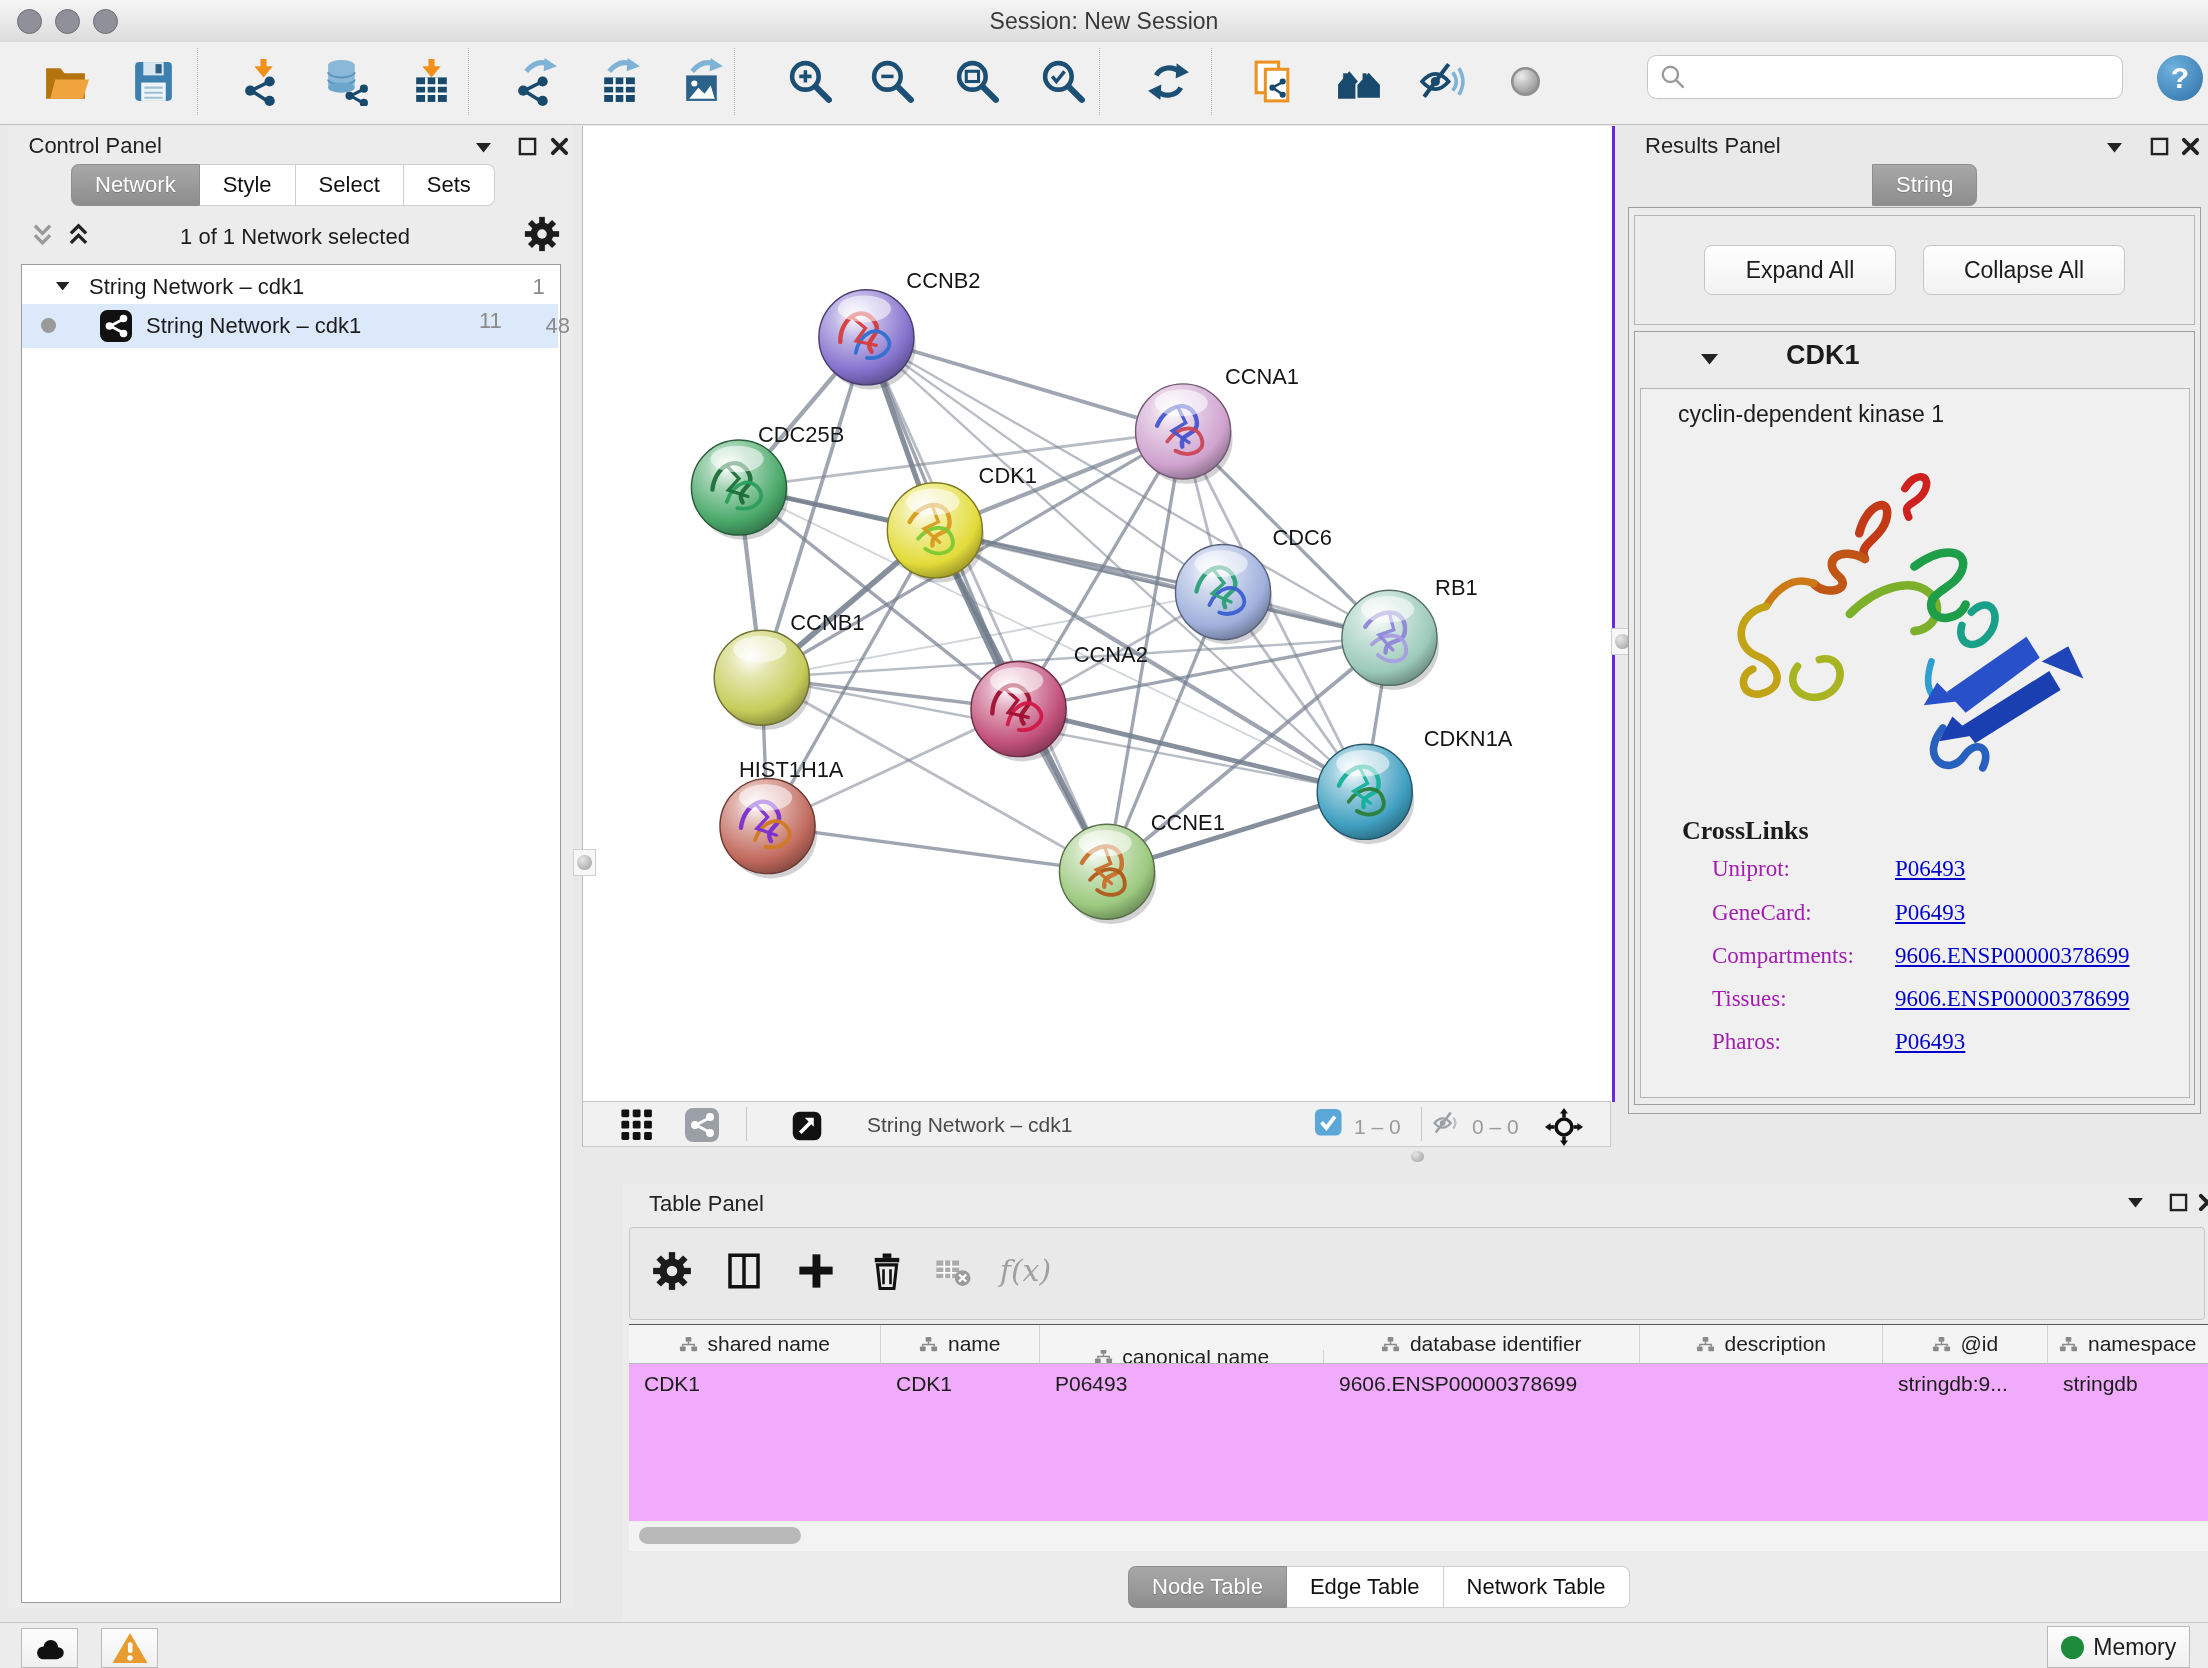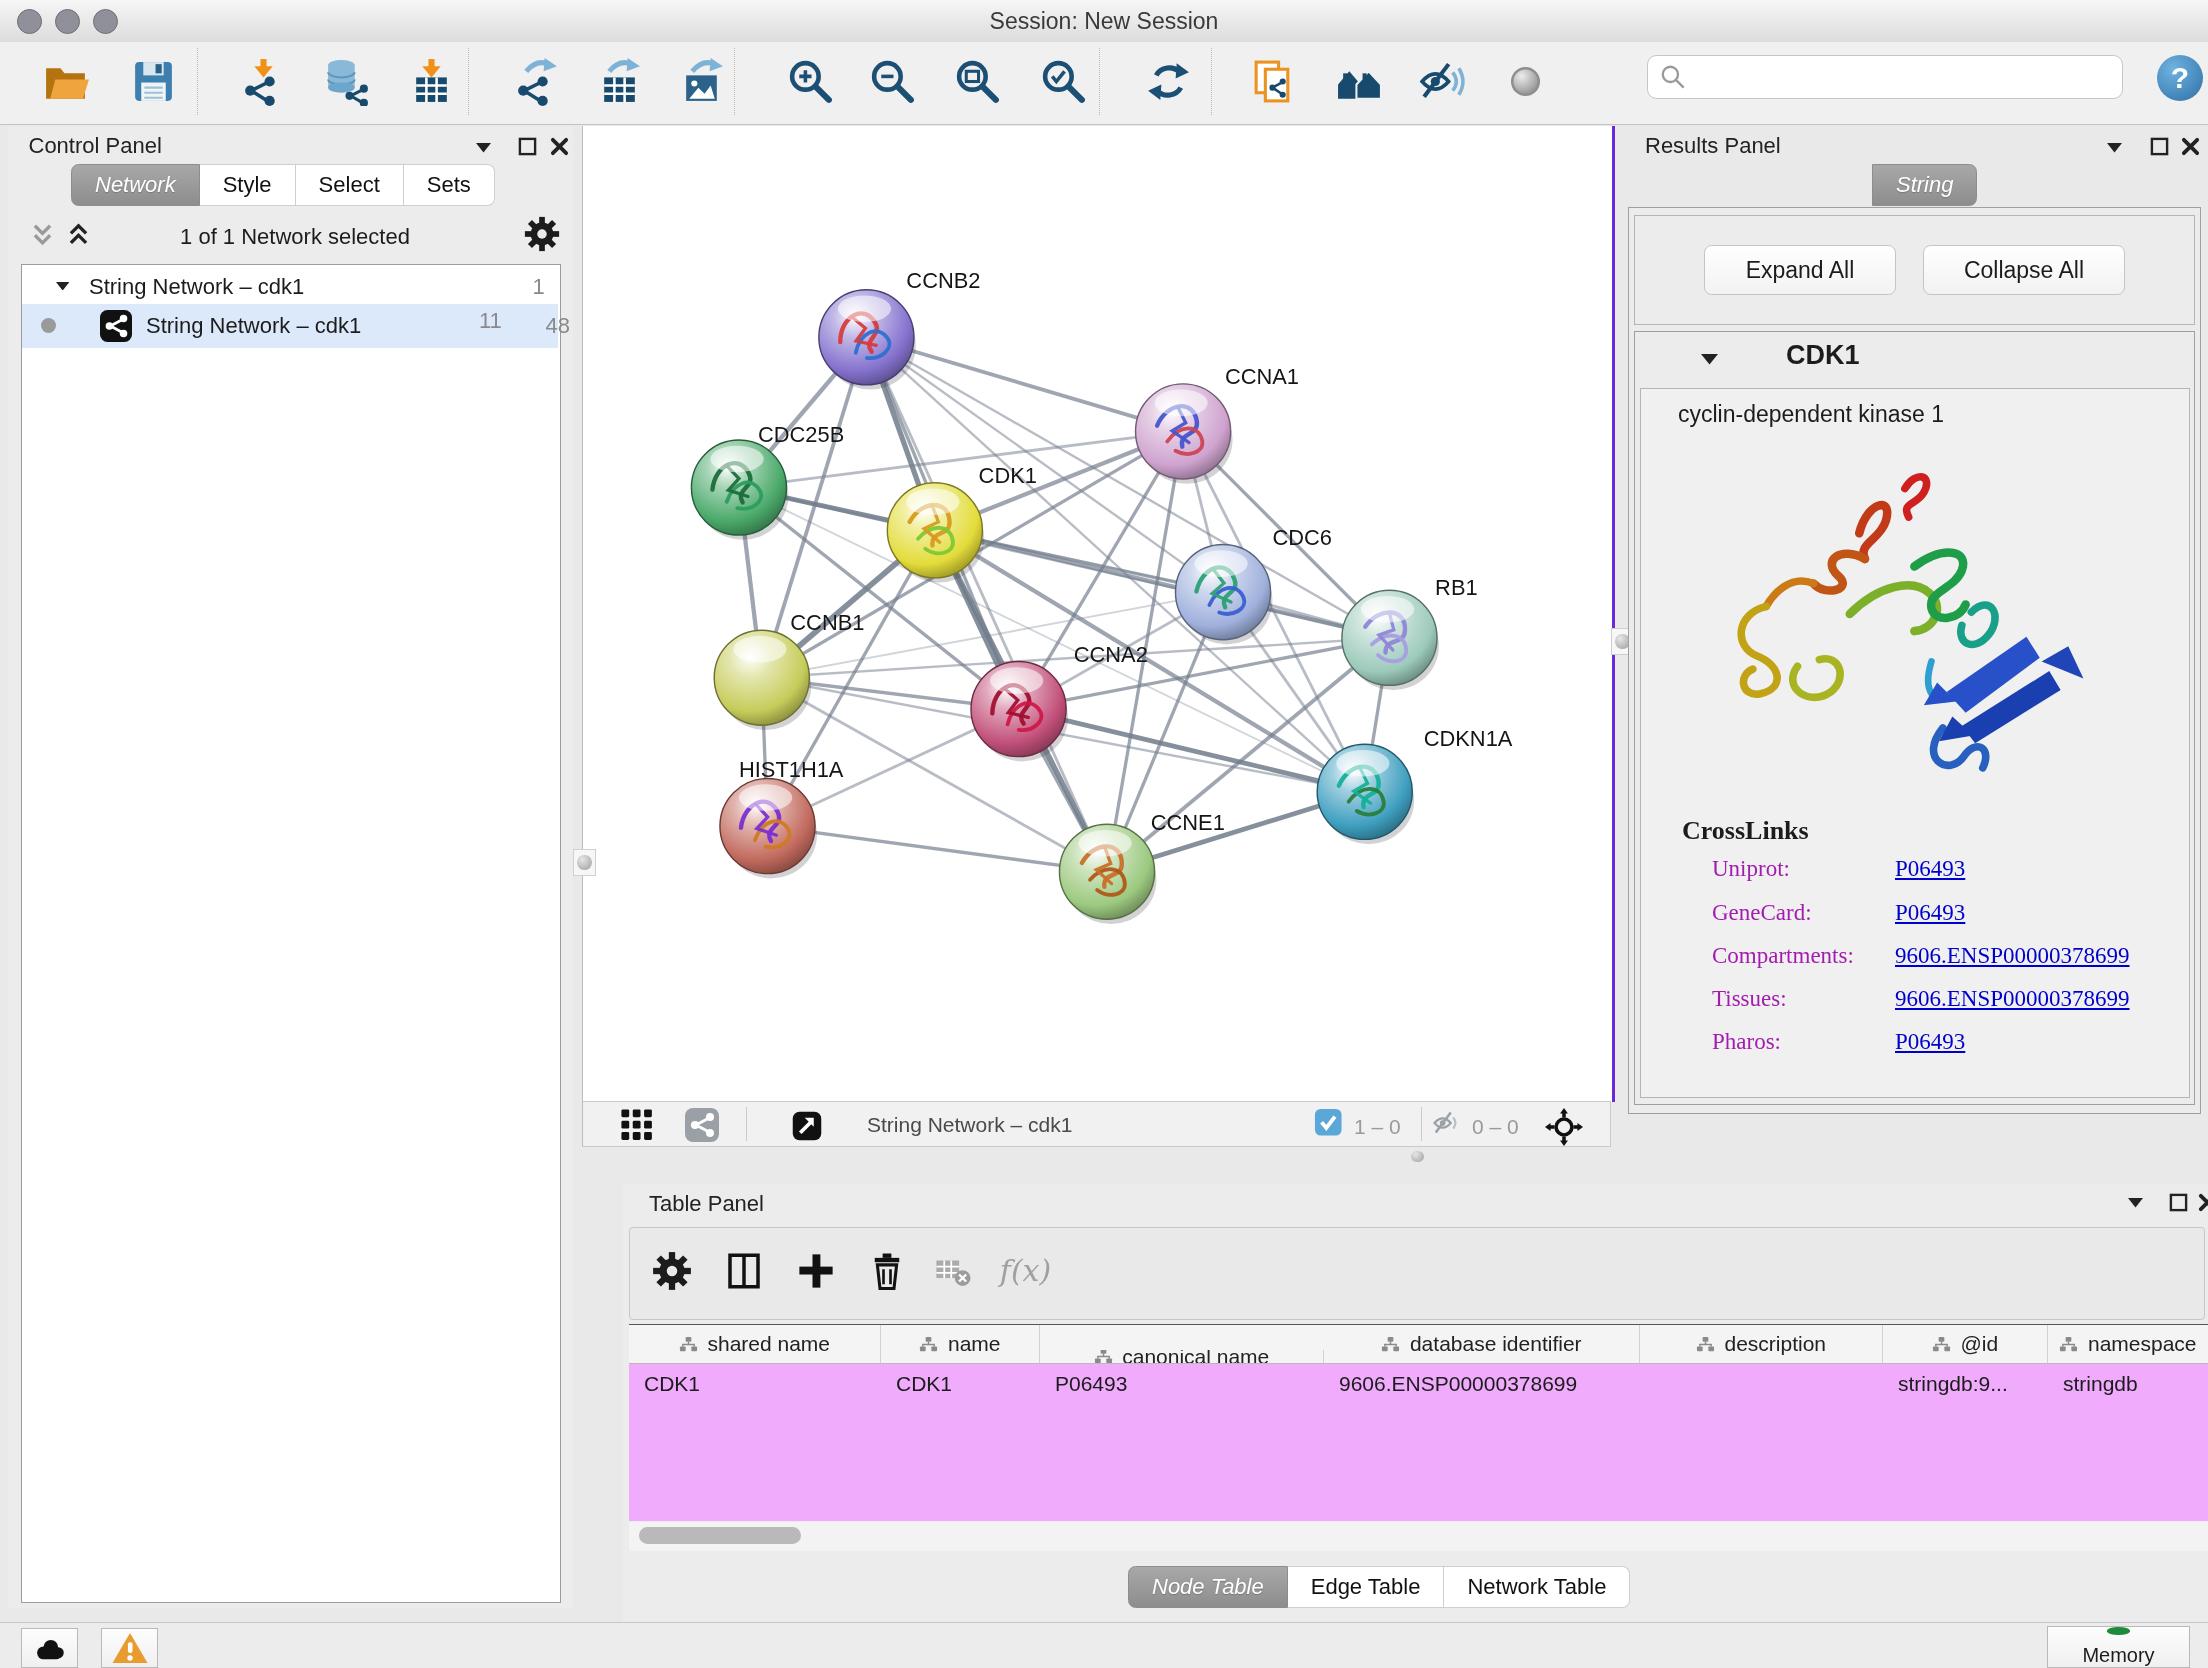--- a/index.html
+++ b/index.html
@@ -22,21 +22,21 @@
     background:radial-gradient(circle at 35% 30%,#6fb3e0,#2e6fa6);color:#fff;font-size:30px;font-weight:bold;
     display:flex;align-items:center;justify-content:center;cursor:pointer;}
   
   .paneltitle{font-size:22px;color:#222;}
   .panicon{cursor:pointer;}
   .tabseg{display:flex;}
   .seg{height:40px;line-height:40px;padding:0 23px;font-size:22px;background:#fff;border:1px solid #cfcfcf;
     border-left:none;color:#111;cursor:pointer;white-space:nowrap;}
   .seg:first-child{border-left:1px solid #cfcfcf;border-radius:7.6px 0 0 7.6px;}
   .seg:last-child{border-radius:0 7.6px 7.6px 0;}
-  .seg.active{background:linear-gradient(#a8a8a8,#8d8d8d);color:#fff;border-color:#8d8d8d;text-shadow:0 1px 1px #777;font-style:italic;}
+  .seg.active{background:linear-gradient(#a8a8a8,#8d8d8d);color:#fff;border-color:#8d8d8d;text-shadow:0 1px 1px #777;}
   
   .cpanel{left:7.6px;top:126px;width:565px;height:1482px;background:#ececec;}
   .treebox{left:21px;top:264px;width:538px;height:1337px;background:#fff;border:1px solid #9c9c9c;}
   .treerow1{left:22px;top:272px;width:536px;height:30px;font-size:22px;}
   .treerow2{left:22px;top:304px;width:536px;height:44px;background:#dce9fa;font-size:22px;}
   .cnt{color:#8a8a8a;}
   
   .netcanvas{left:582px;top:126px;width:1029px;height:976px;background:#fff;
     border-left:1px solid #bcbcbc;border-right:3px solid #6d28d9;}
   .netbar{left:582px;top:1101px;width:1029px;height:46px;background:#f1f1f1;
@@ -72,21 +72,21 @@
   .drow{display:flex;height:40px;}
   .dcell{font-size:21px;display:flex;align-items:center;padding-left:15px;box-sizing:border-box;
     overflow:hidden;white-space:nowrap;}
   .hscroll{left:629px;top:1522px;width:1580px;height:28.5px;background:#f3f3f3;}
   .hthumb{left:639px;top:1527px;width:162px;height:17px;border-radius:8.6px;background:#b9b9b9;}
   
   .statusbar{left:0;top:1622px;width:2208px;height:47px;background:#ececec;border-top:1px solid #c6c6c6;}
   .sbtn{top:1628px;width:55px;height:38px;background:linear-gradient(#fdfdfd,#f0f0f0);border:1.9px solid #b9b9b9;
     display:flex;align-items:center;justify-content:center;cursor:pointer;}
   .membtn{left:2047px;top:1626px;width:141px;height:40px;background:linear-gradient(#fdfdfd,#f0f0f0);
-    border:1.9px solid #b9b9b9;display:flex;align-items:center;justify-content:center;gap:9.5px;font-size:20px;cursor:pointer;flex-direction:column;}
+    border:1.9px solid #b9b9b9;display:flex;align-items:center;justify-content:center;gap:9.5px;font-size:23px;cursor:pointer;}
   .memdot{width:23px;height:23px;border-radius:50%;background:#1d8a3c;}
   svg{display:block;}
   text{font-family:"Liberation Sans",sans-serif;}
 </style>
 </head>
 <body>
 
 <div class="abs titlebar">
   <div class="abs tl" style="left:17px"></div>
   <div class="abs tl" style="left:55px"></div>

